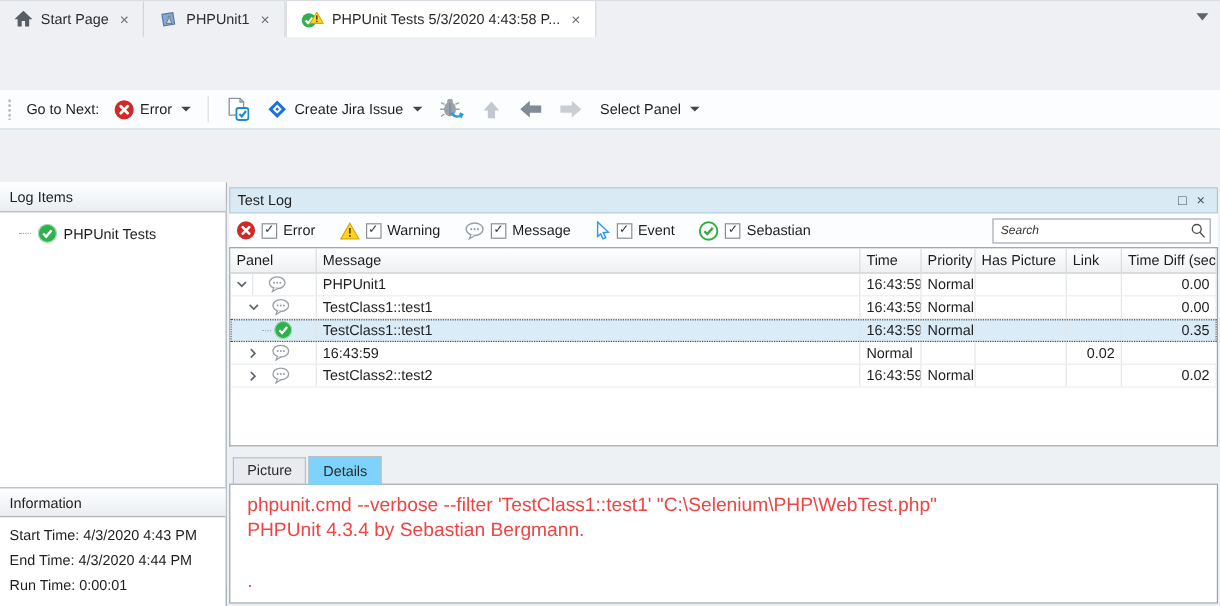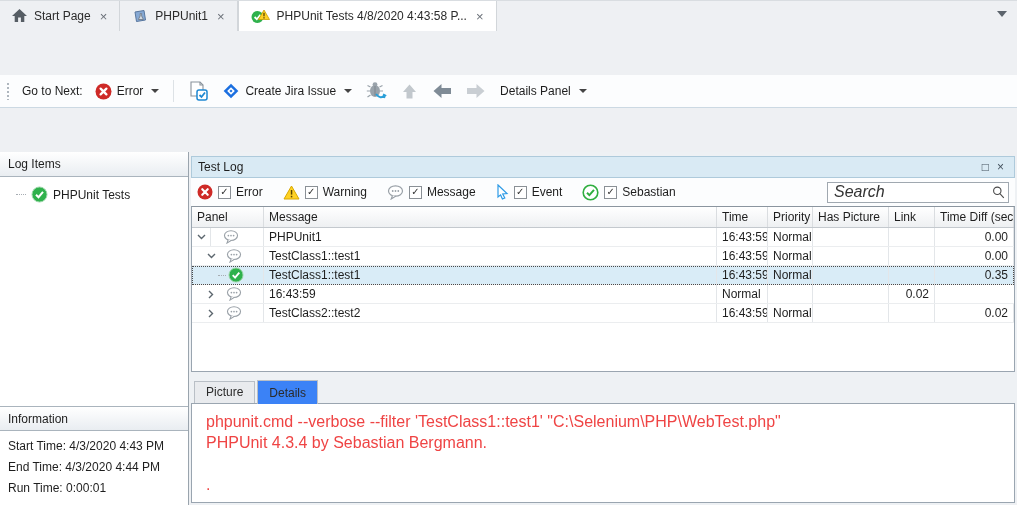--- a/index.html
+++ b/index.html
@@ -35,21 +35,21 @@
 
   
   .right-panel { flex: 1; display: flex; flex-direction: column; background: #eef1f4; padding: 4px 2px 2px 2px; min-width: 0; border-radius: 18px; }
   .testlog-header { height: 22px; background: #d9eaf4; border: 1px solid #aecadb; display: flex; align-items: center; padding: 0 6px; }
   .testlog-title { flex: 1; }
   .win-btn { color: #44525e; font-size: 12px; padding: 0 4px; line-height: 1; }
   .filterbar { height: 28px; background: #fcfdfe; display: flex; align-items: center; padding: 0 6px; gap: 4px; }
   .filter-group { display: flex; align-items: center; gap: 5px; margin-right: 16px; }
   .checkbox { width: 13px; height: 13px; background: #fff; border: 1px solid #8a9096; display: inline-flex; align-items: center; justify-content: center; font-size: 10px; color: #333; line-height: 1; }
   .search-wrap { margin-left: auto; position: relative; }
-  .search-input { width: 182px; height: 21px; border: 1px solid #a0a8b0; padding: 0 20px 0 6px; font-family: "Liberation Sans", sans-serif; font-size: 16px; }
+  .search-input { width: 182px; height: 21px; border: 1px solid #a0a8b0; padding: 0 20px 0 6px; font-family: "Liberation Sans", sans-serif; font-size: 10px; }
   .search-input::placeholder { font-style: italic; color: #333; }
   .search-icon { position: absolute; right: 4px; top: 4px; }
 
   
   .grid { height: 166px; background: #fff; border: 1px solid #9aa5b0; border-top: 1px solid #8b959f; overflow: hidden; }
   .grid-row { display: grid; grid-template-columns: 72px 1fr 51px 45px 76px 46px 79px; height: 19px; align-items: center; }
   .grid-head { height: 21px; background: linear-gradient(#ffffff, #eef0f2); border-bottom: 1px solid #c4c9ce; }
   .grid-head .cell { color: #1e1e1e; }
   .cell { height: 100%; display: flex; align-items: center; padding: 0 5px; border-right: 1px solid #dadde0; overflow: hidden; white-space: nowrap; }
   .cell.type { padding: 0 2px; gap: 2px; }
@@ -59,21 +59,21 @@
   .grid-row.selected { background: #d9ecf7; outline: 1px dotted #4a4a4a; outline-offset: -1px; }
   .expander { width: 14px; display: inline-flex; justify-content: center; flex: none; }
   .ind1 { margin-left: 10px; } .ind2 { margin-left: 24px; }
   .row-treedots { width: 8px; border-top: 1px dotted #a7adb3; flex: none; }
   .type-split { border-right: 1px solid #e3e6e9; align-self: stretch; width: 0; }
 
   
   .gap { height: 8px; }
   .bottom-tabs { height: 23px; display: flex; align-items: flex-end; padding-left: 3px; }
   .btab { padding: 3px 11px 4px 11px; border: 1px solid #b9bfc6; border-bottom: none; background: #e9ebee; color: #2b2b2b; margin-right: 2px; }
-  .btab.active { background: #3b82f6; position: relative; padding-top: 5px; z-index: 2; margin-bottom: -1px; margin-top: 38px; }
+  .btab.active { background: #7dd3fc; position: relative; padding-top: 5px; z-index: 2; margin-bottom: -1px; margin-top: 38px; }
   .details-box { flex: 1; background: #fff; border: 1px solid #9aa5b0; padding: 7px 14px; overflow: hidden; position: relative; z-index: 1; }
   .details-text { font-family: Liberation Sans, sans-serif; font-size: 16px; line-height: 21px; white-space: pre-wrap; color: #ef4444; }
 
   .icon { display: inline-flex; flex: none; align-items: center; }
 </style>
 </head>
 <body>
 
 <div class="app">
 
@@ -100,21 +100,21 @@
     <div class="doc-tab active">
       <span class="icon">
         <svg width="19" height="16" viewBox="0 0 19 16">
           <circle cx="6.5" cy="9" r="6" fill="#2fb14c"></circle>
           <path d="M3.6 9 L5.8 11.2 L9.4 6.8" stroke="#fff" stroke-width="1.8" fill="none"></path>
           <path d="M13 2 L18.5 11.5 H7.5 Z" fill="#ffd224" stroke="#c9a000" stroke-width="0.8"></path>
           <rect x="12.35" y="4.8" width="1.3" height="3.5" fill="#5a4500"></rect>
           <rect x="12.35" y="9.2" width="1.3" height="1.3" fill="#5a4500"></rect>
         </svg>
       </span>
-      <span class="tab-label">PHPUnit Tests 4/8/2020 4:43:58 P...</span>
+      <span class="tab-label">PHPUnit Tests 5/3/2020 4:43:58 P...</span>
       <span class="tab-close">×</span>
     </div>
     <span class="tabbar-overflow"></span>
   </div>
 
   <div class="toolbar">
     <span class="grip"></span>
     <span class="tb-label">Go to Next:</span>
     <div class="tb-btn">
       <span class="icon">
@@ -174,21 +174,21 @@
       </span>
     </div>
     <div class="tb-btn">
       <span class="icon">
         <svg width="20" height="16" viewBox="0 0 20 16">
             <path d="M10.5 1 L18.5 8 L10.5 15 V11 H1 V5 H10.5 Z" fill="#c9ced3"></path>
           </svg>
       </span>
     </div>
     <div class="tb-btn">
-      <span>Details Panel</span>
+      <span>Select Panel</span>
       <span class="dd-arrow"></span>
     </div>
   </div>
 
   <div class="main">
 
     <div class="left-panel">
       <div class="group-header">Log Items</div>
       <div class="tree-area">
         <div class="tree-item">

